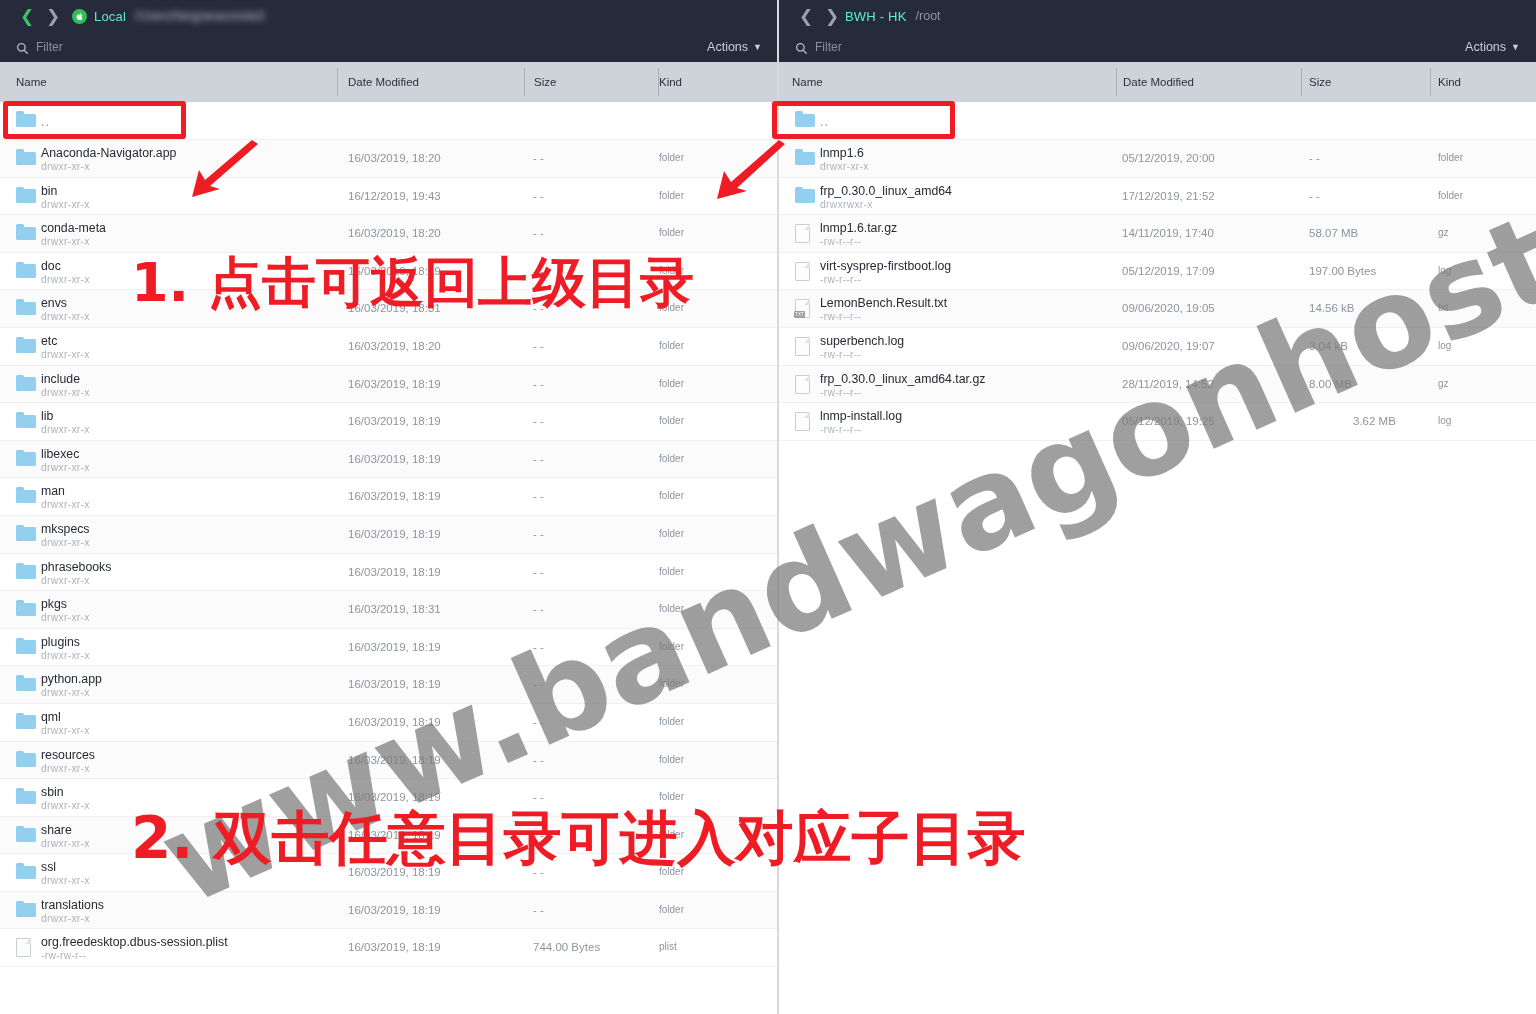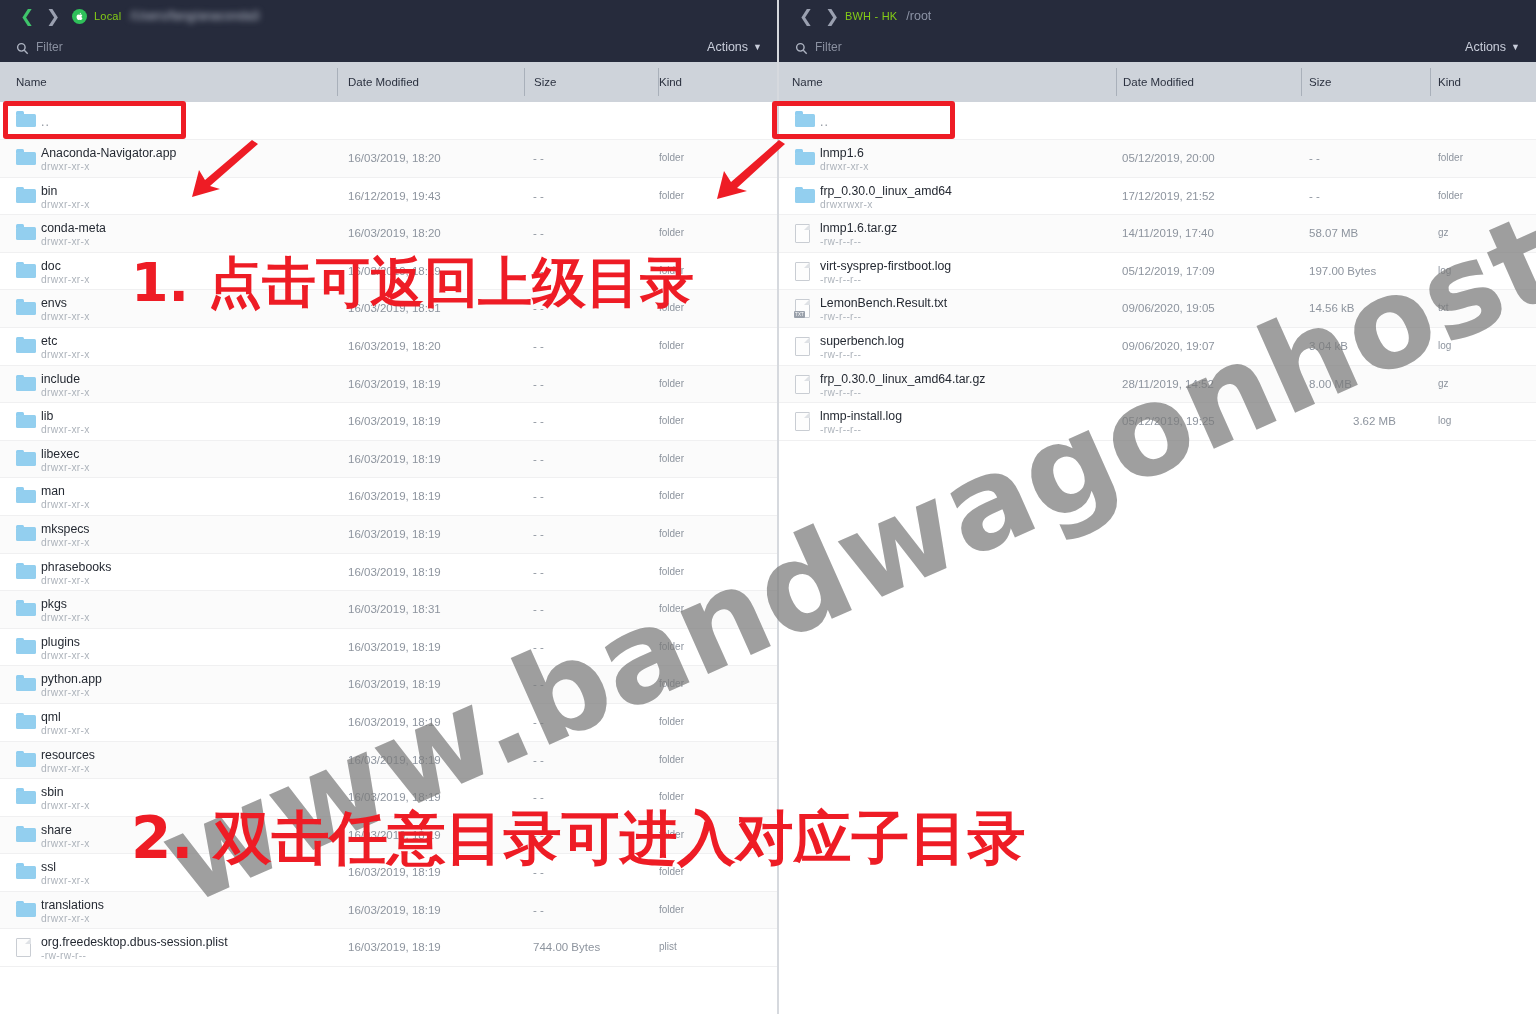--- a/index.html
+++ b/index.html
@@ -23,21 +23,21 @@
   .navrow { display: flex; align-items: center; height: 32px; padding-left: 14px; }
   .chev { width: 26px; text-align: center; font-size: 17px; line-height: 1; }
   .chev-back { color: #3fc46b; }
   .chev-fwd  { color: #9aa0b0; }
   .hostbadge {
     width: 15px; height: 15px; border-radius: 50%; background: #2fc05a;
     display: inline-flex; align-items: center; justify-content: center;
     margin-right: 7px; margin-left: 6px;
   }
   .hostbadge svg { width: 9px; height: 9px; fill: #ffffff; }
-  .hostname { font-size: 11px; color: #84cc16; letter-spacing: .2px; }
+  .hostname { font-size: 13px; color: #5eead4; letter-spacing: .2px; }
   .pathtxt { font-size: 12.5px; color: #8d94a6; margin-left: 9px; }
   .pathtxt.blur { filter: blur(3.2px); color: #b9bfcc; }
 
   .filterrow { display: flex; align-items: center; height: 30px; padding-left: 16px; position: relative; }
   .magnifier { width: 13px; height: 13px; margin-right: 7px; }
   .magnifier svg { width: 13px; height: 13px; stroke: #aeb4c2; fill: none; stroke-width: 1.7; }
   .filter-input {
     background: transparent; border: 0; outline: none;
     font-family: inherit; font-size: 12px; color: #d5d9e2; width: 220px;
   }

